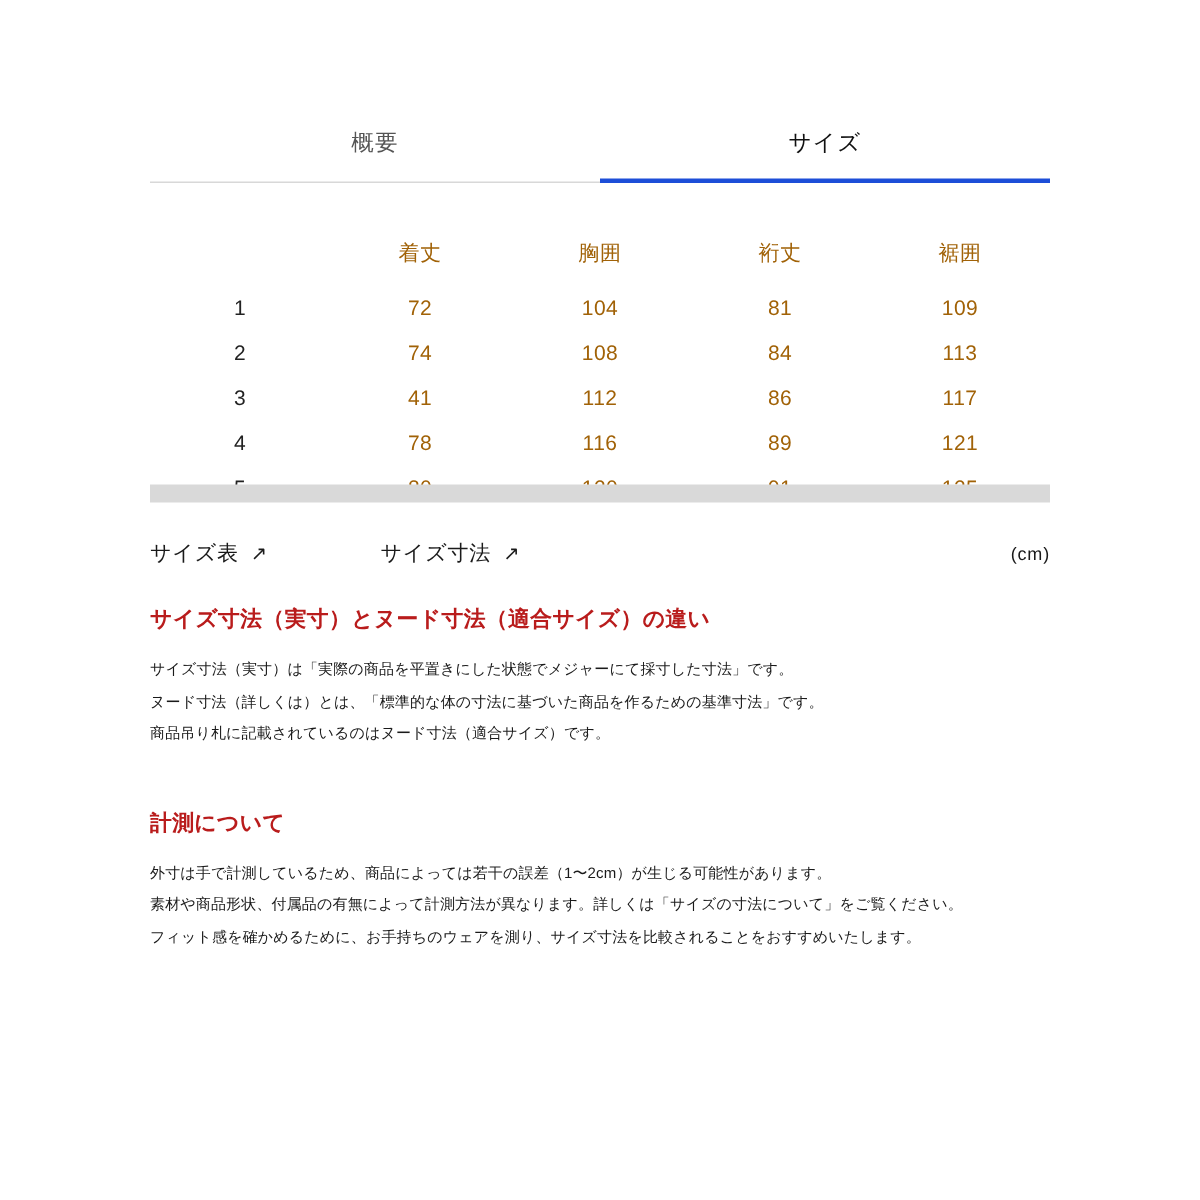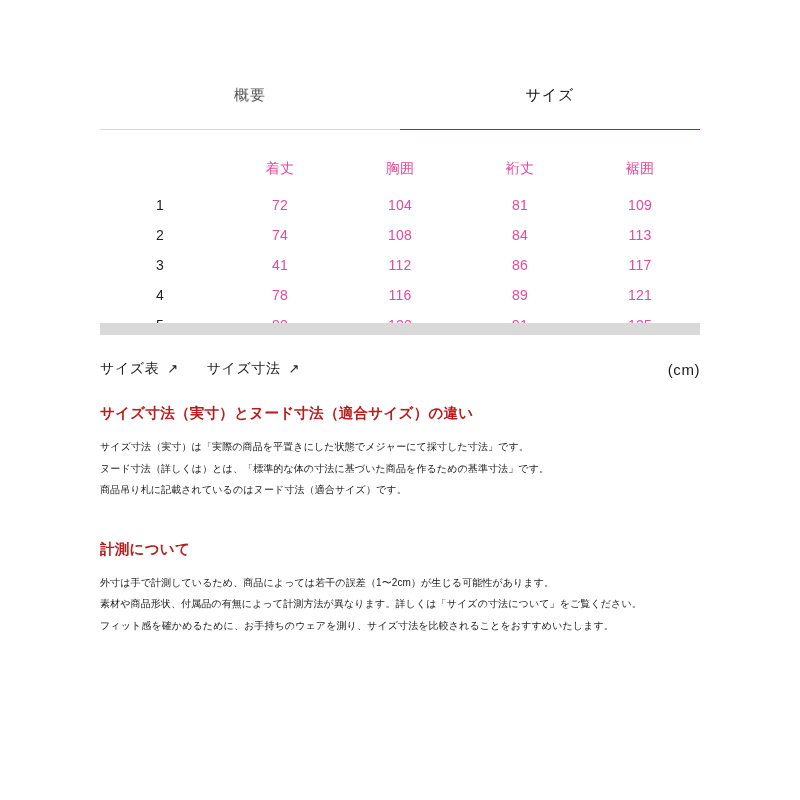--- a/index.html
+++ b/index.html
@@ -35,39 +35,39 @@
     font-size: 15px;
     letter-spacing: 0.06em;
     padding-bottom: 4px;
     color: #555555;
     border-bottom: 1px solid #d8d8d8;
     cursor: pointer;
     user-select: none;
   }
   .tab.active {
     color: #111111;
-    border-bottom: 1px solid #1d4ed8;
-    padding-bottom: 24px;
+    border-bottom: 3px solid #1d4ed8;
+    padding-bottom: 14px;
   }
 
   
   .size-table {
     position: absolute;
     left: 100px;
     top: 150px;
     width: 600px;
     border-collapse: collapse;
     table-layout: fixed;
   }
   .size-table th, .size-table td {
     font-size: 14px;
     font-weight: normal;
     text-align: center;
     padding: 7px 0;
-    color: #ec4899;
+    color: #a16207;
     letter-spacing: 0.02em;
   }
   .size-table thead th {
     padding-bottom: 12px;
     padding-top: 10px;
   }
   .size-table th.col-label, .size-table td.col-label {
     width: 120px;
     text-align: center;
   }
@@ -86,38 +86,39 @@
   
   .links-row {
     position: absolute;
     left: 100px;
     top: 360px;
     width: 600px;
     display: flex;
     align-items: center;
     font-size: 14px;
     letter-spacing: 0.04em;
+    gap: 47px;
   }
   .link-item {
     display: inline-flex;
     align-items: center;
     color: #1a1a1a;
     text-decoration: none;
     margin-right: 28px;
     cursor: pointer;
   }
   .link-item .arrow {
     display: inline-block;
     margin-left: 8px;
     font-size: 13px;
     transform: translateY(-1px);
   }
   .unit {
     margin-left: auto;
-    font-size: 15px;
+    font-size: 12px;
     color: #1a1a1a;
   }
 
   
   .content {
     position: absolute;
     left: 100px;
     top: 402px;
     width: 600px;
   }

